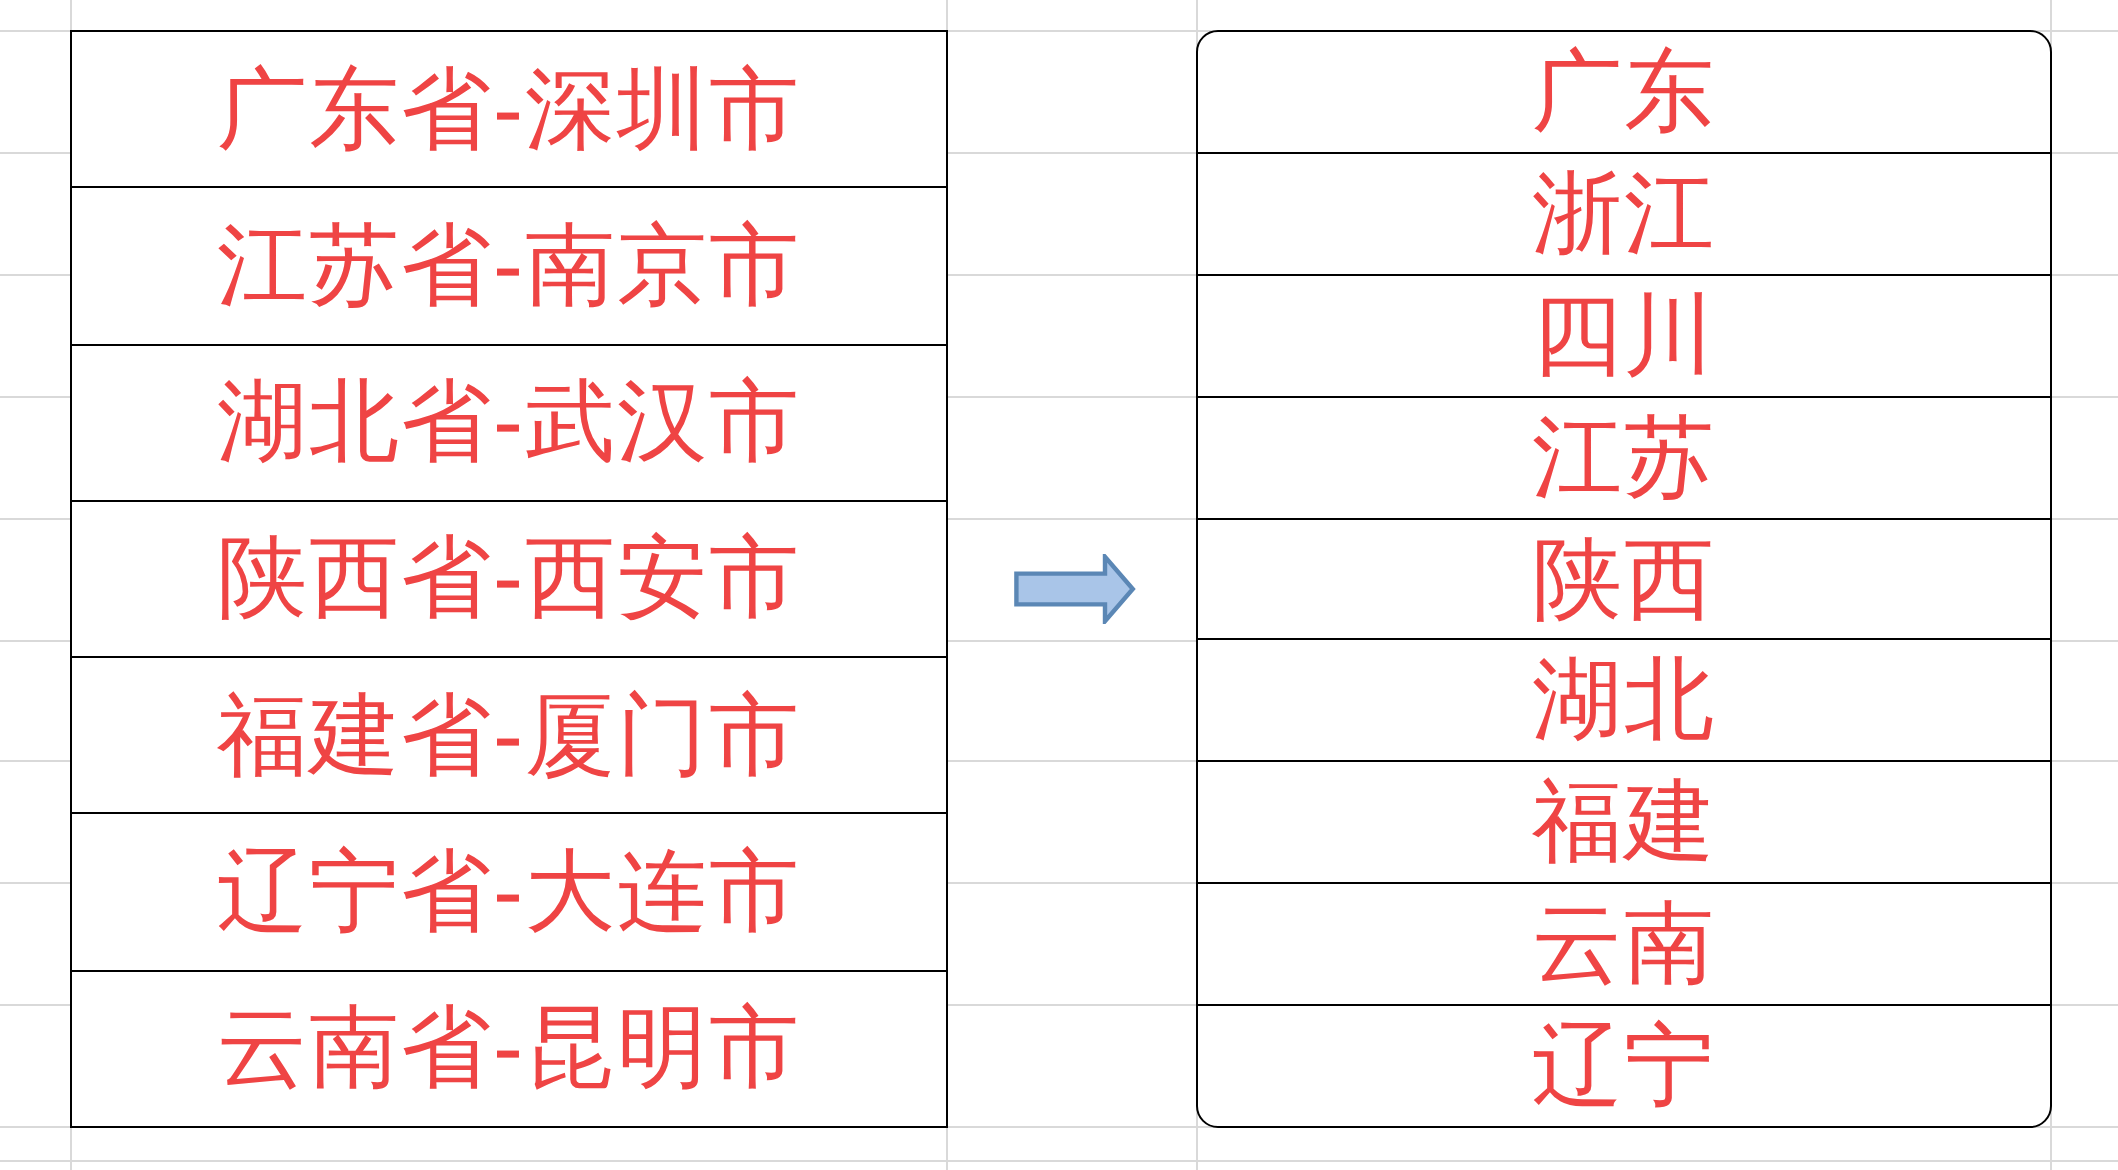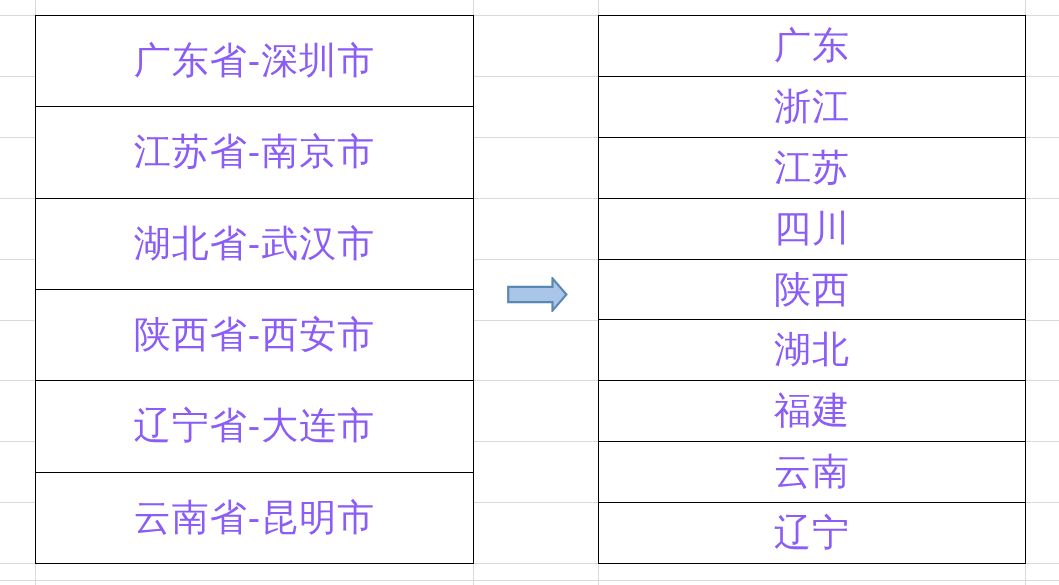--- a/index.html
+++ b/index.html
@@ -34,31 +34,31 @@
   .xtable {
     position: absolute;
     top: 15px;
     height: 549px;
     background: #ffffff;
     border: 1.6px solid #000000;
     display: flex;
     flex-direction: column;
   }
   .xtable.left  { left: 35px;  width: 439px; }
-  .xtable.right { left: 598px; width: 428px; }
+  .xtable.right { left: 598px; width: 428px; border-radius: 11px; }
 
   .cell {
     flex: 1 1 0;
     display: flex;
     align-items: center;
     justify-content: center;
-    font-size: 37px;
+    font-size: 45px;
     font-weight: 500;
     letter-spacing: 1px;
-    color: #8b5cf6;
+    color: #ef4444;
     border-top: 1.6px solid #000000;
     white-space: nowrap;
     overflow: hidden;
     text-align: center;
   }
   .cell:first-child { border-top: none; }
 
   
   .arrow-wrap {
     position: absolute;
@@ -88,37 +88,38 @@
   <div class="gv" style="left:35px"></div>
   <div class="gv" style="left:473px"></div>
   <div class="gv" style="left:598px"></div>
   <div class="gv" style="left:1025px"></div>
 
   <div class="xtable left">
     <div class="cell">广东省-深圳市</div>
     <div class="cell">江苏省-南京市</div>
     <div class="cell">湖北省-武汉市</div>
     <div class="cell">陕西省-西安市</div>
+    <div class="cell">福建省-厦门市</div>
     <div class="cell">辽宁省-大连市</div>
     <div class="cell">云南省-昆明市</div>
   </div>
 
   <div class="arrow-wrap">
     <svg viewBox="0 0 61 35" xmlns="http://www.w3.org/2000/svg">
       <g stroke-width="2.2" stroke-linejoin="miter" stroke="#5B87B5">
         <polygon points="1.2,9.8 45.5,9.8 45.5,1.4 59.4,17.5 45.5,33.6 45.5,25.2 1.2,25.2" fill="#A9C5E8"></polygon>
       </g>
     </svg>
   </div>
 
   <div class="xtable right">
     <div class="cell">广东</div>
     <div class="cell">浙江</div>
+    <div class="cell">四川</div>
     <div class="cell">江苏</div>
-    <div class="cell">四川</div>
     <div class="cell">陕西</div>
     <div class="cell">湖北</div>
     <div class="cell">福建</div>
     <div class="cell">云南</div>
     <div class="cell">辽宁</div>
   </div>
 
 </div>
 
 </body></html>

